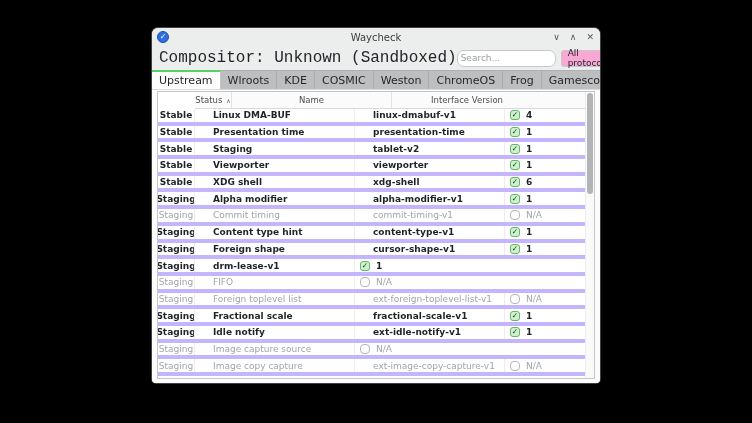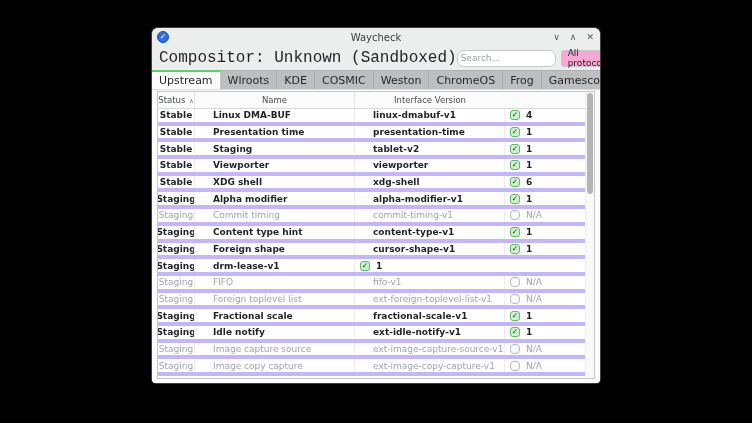--- a/index.html
+++ b/index.html
@@ -49,21 +49,21 @@
     display: flex; align-items: center; cursor: default; white-space: nowrap; }
   .tab.active { background: #fcfcfc; border-top: 2px solid #57d163;
     border-right: 1px solid #c2c3c4; font-weight: normal; }
 
   
   .content { flex: 1; background: #fcfcfc; padding: 1px 5px 4px 5px; }
   .table-frame { position: relative; width: 100%; height: 100%;
     border: 1px solid #c5c6c8; background: #fff; overflow: hidden; }
   .thead { display: grid; grid-template-columns: 37px 160px 150px 1fr;
     height: 17px; margin-right: 9px; background: #fbfbfc;
-    border-bottom: 1px solid #d8d9da; }
+    border-bottom: 1px solid #d8d9da; margin-left: 37px; }
   .th { font-size: 8.5px; color: #4a4d50; display: flex; align-items: center;
     justify-content: center; border-right: 1px solid #e2e3e4; overflow: hidden;
     white-space: nowrap; }
   .th:last-child { border-right: none; }
   .sort-arrow { font-size: 6px; margin-left: 4px; color: #5a5d60; }
   .tbody { margin-right: 9px; }
   .trow { display: grid; grid-template-columns: 37px 160px 150px 1fr;
     height: 16.7px; border-bottom: 4px solid #c4b5fd; background: #fff; }
   .td { font-size: 9px; display: flex; align-items: center;
     border-right: 1px solid #ededee; overflow: hidden; white-space: nowrap; }
@@ -221,21 +221,20 @@
             <div class="td status">Staging</div>
             <div class="td ident">drm-lease-v1</div>
             <div class="td ver">
               <span class="cb on">✓</span>
               <span>1</span>
             </div>
           </div>
           <div class="trow na">
             <div class="td status">Staging</div>
             <div class="td name">FIFO</div>
-            <div class="td ident">fifo-v1</div>
             <div class="td ver">
               <span class="cb off"></span>
               <span>N/A</span>
             </div>
           </div>
           <div class="trow na">
             <div class="td status">Staging</div>
             <div class="td name">Foreign toplevel list</div>
             <div class="td ident">ext-foreign-toplevel-list-v1</div>
             <div class="td ver">
@@ -257,21 +256,20 @@
             <div class="td name">Idle notify</div>
             <div class="td ident">ext-idle-notify-v1</div>
             <div class="td ver">
               <span class="cb on">✓</span>
               <span>1</span>
             </div>
           </div>
           <div class="trow na">
             <div class="td status">Staging</div>
             <div class="td name">Image capture source</div>
-            <div class="td ident">ext-image-capture-source-v1</div>
             <div class="td ver">
               <span class="cb off"></span>
               <span>N/A</span>
             </div>
           </div>
           <div class="trow na">
             <div class="td status">Staging</div>
             <div class="td name">Image copy capture</div>
             <div class="td ident">ext-image-copy-capture-v1</div>
             <div class="td ver">

